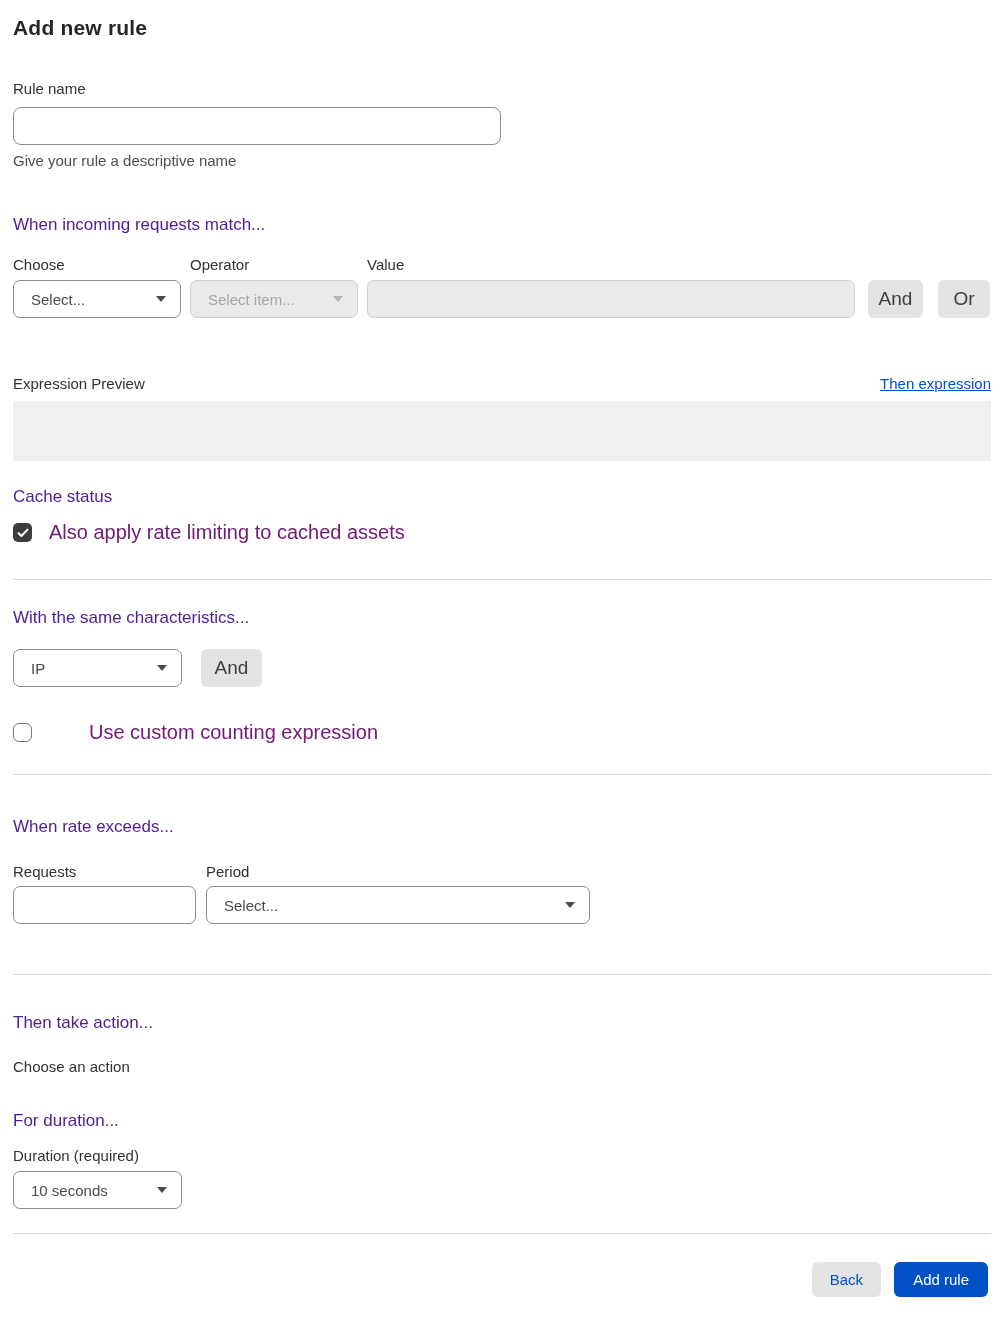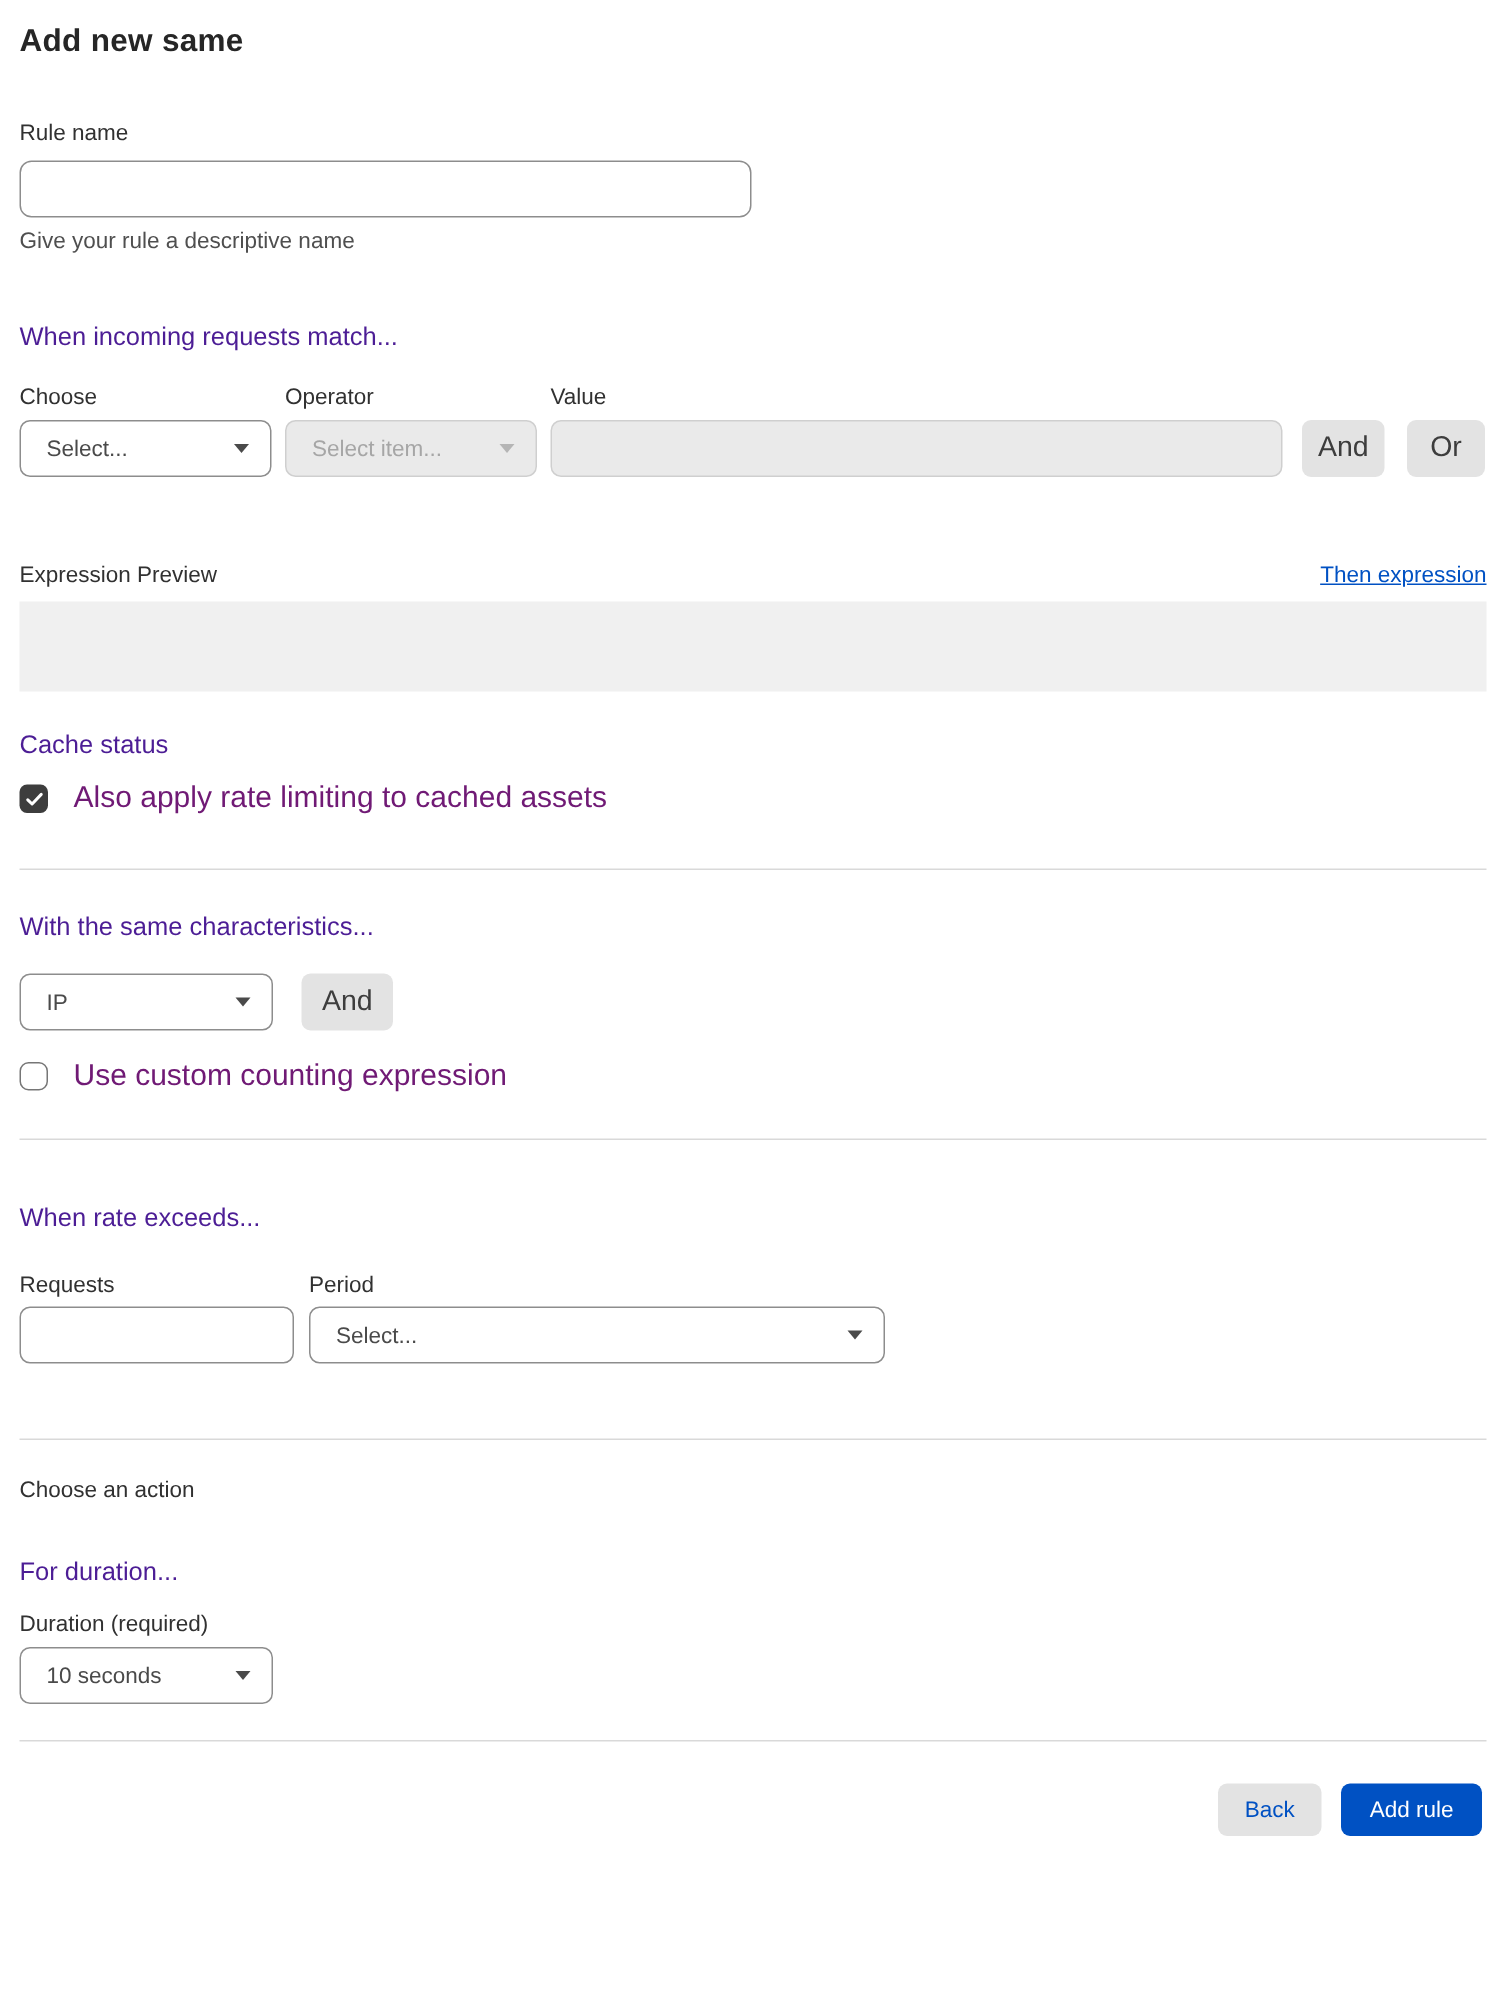--- a/index.html
+++ b/index.html
@@ -93,21 +93,21 @@
   .divider{border:none;border-top:1px solid var(--divider);width:978px;}
   .div-1{margin-top:35px;}
   .div-2{margin-top:30px;}
   .div-3{margin-top:50px;}
   .div-4{margin-top:24px;}
 
   .section-heading-chars{margin-top:28px;}
   .chars-row{display:flex;margin-top:21px;height:38px;}
   .sel-characteristic{width:169px;}
   .btn-and2{width:61px;height:38px;margin-left:19px;}
-  .chars-checkbox{margin-top:19px;}
+  .chars-checkbox{margin-top:34px;gap:40px;}
 
   .section-heading-rate{margin-top:42px;}
   .rate-labels{display:flex;margin-top:26px;}
   .lbl-requests{width:193px;}
   .rate-controls{display:flex;margin-top:6px;height:38px;}
   .requests-input{
     width:183px;height:38px;border:1px solid var(--border-gray);border-radius:7px;
     padding:0 14px;font-size:15px;color:var(--text-body);
     font-family:"Liberation Sans", sans-serif;background:#fff;outline:none;
   }
@@ -127,21 +127,21 @@
     height:35px;padding:0 19px;margin-left:13px;border:none;border-radius:6px;
     background:var(--accent-blue);color:#ffffff;font-size:15px;
     font-family:"Liberation Sans", sans-serif;cursor:pointer;
   }
 </style>
 </head>
 <body>
 
 <div class="page">
 
-  <h1>Add new same</h1>
+  <h1>Add new rule</h1>
 
   <div class="group-rule-name">
     <label class="field-label">Rule name</label>
     <input class="text-input" type="text" value="" style="">
     <div class="helper">Give your rule a descriptive name</div>
   </div>
 
   <h2 class="section-heading-match">When incoming requests match...</h2>
 
   <div class="labels-row">
@@ -205,20 +205,21 @@
   <div class="rate-controls">
     <input class="requests-input" type="text" value="" style="">
     <div class="select sel-period">
       <span>Select...</span>
       <span class="chevron"></span>
     </div>
   </div>
 
   <hr class="divider div-3">
 
+  <h2 class="section-heading-action">Then take action...</h2>
   <div class="field-label choose-label">Choose an action</div>
 
   <h2 class="section-heading-duration">For duration...</h2>
   <div class="field-label duration-label">Duration (required)</div>
   <div class="select sel-duration">
     <span>10 seconds</span>
     <span class="chevron"></span>
   </div>
 
   <hr class="divider div-4">

